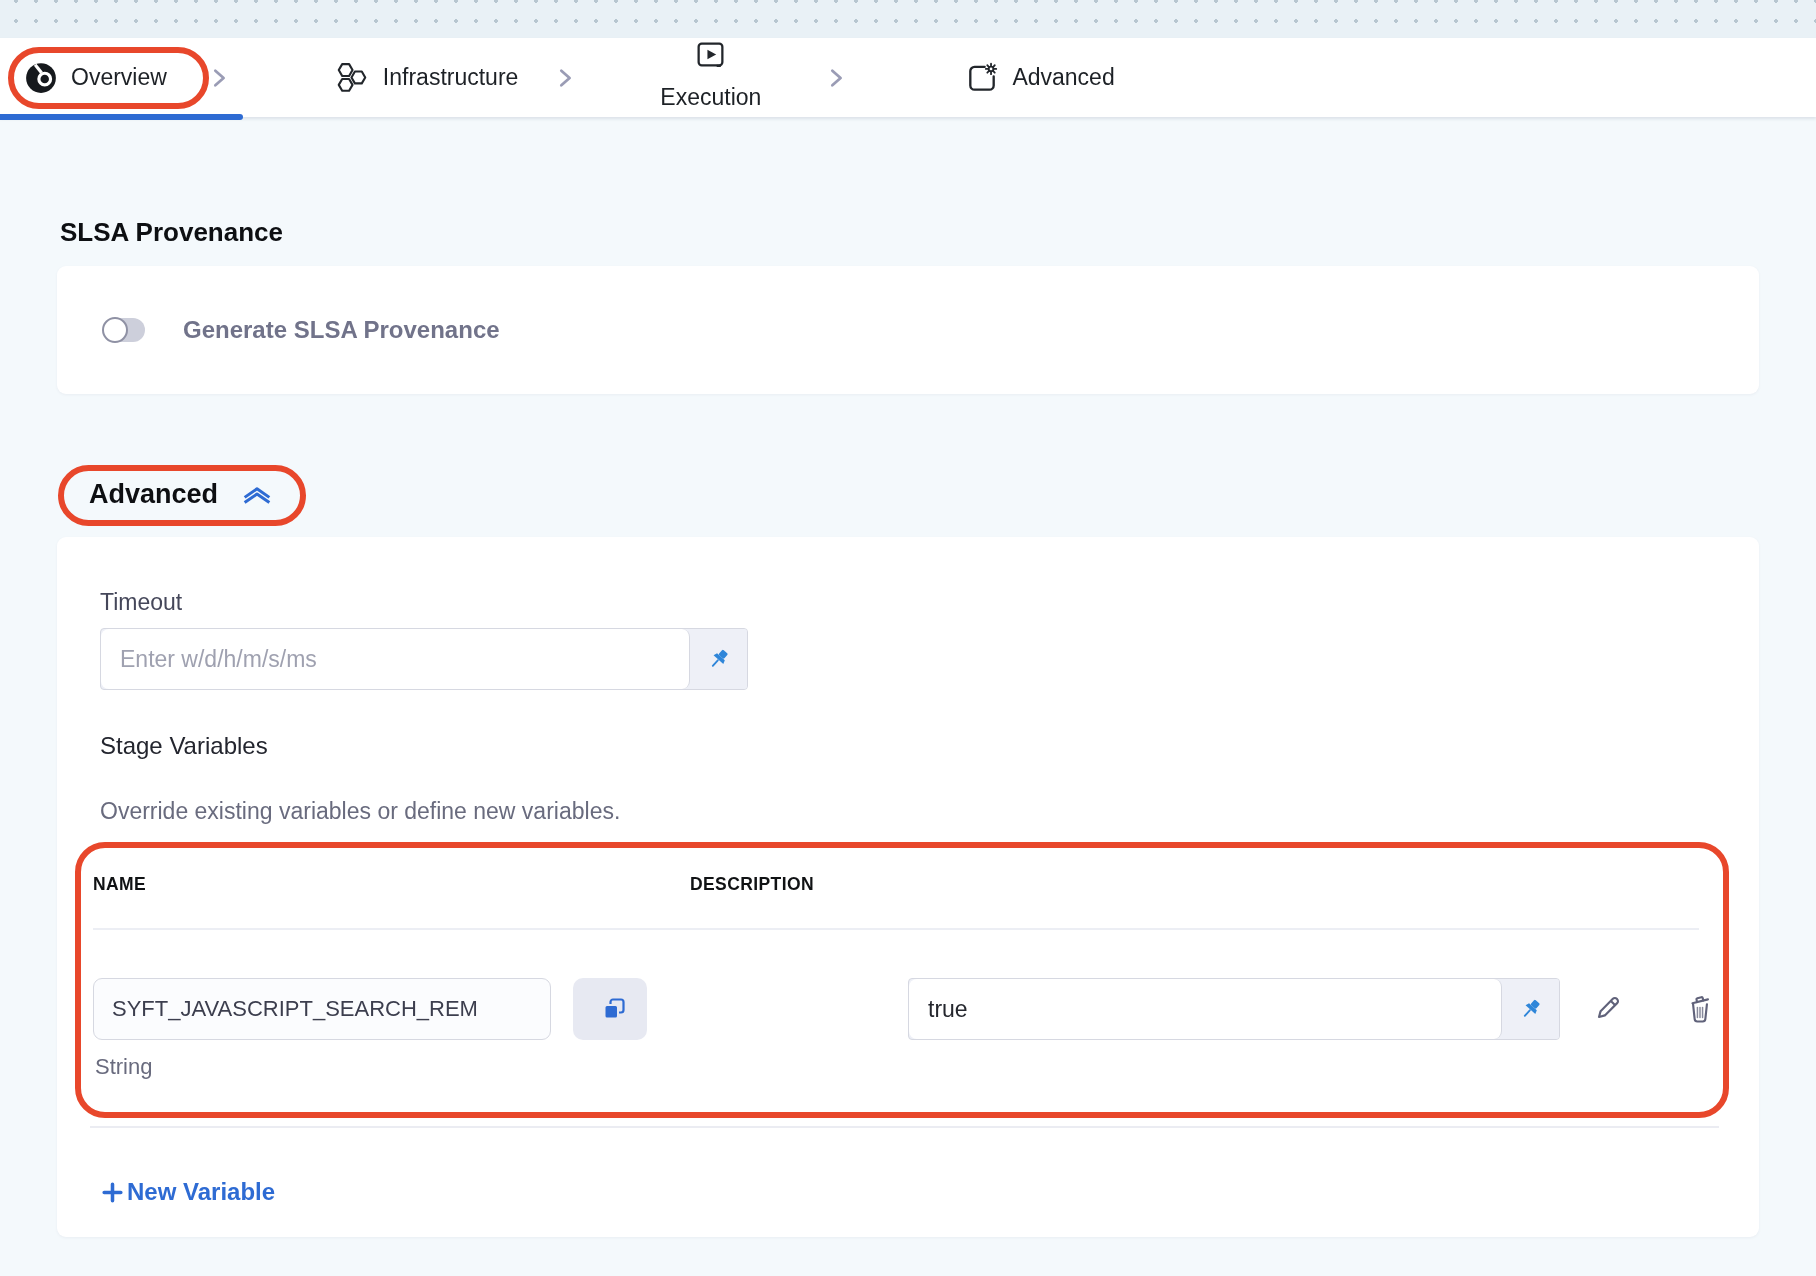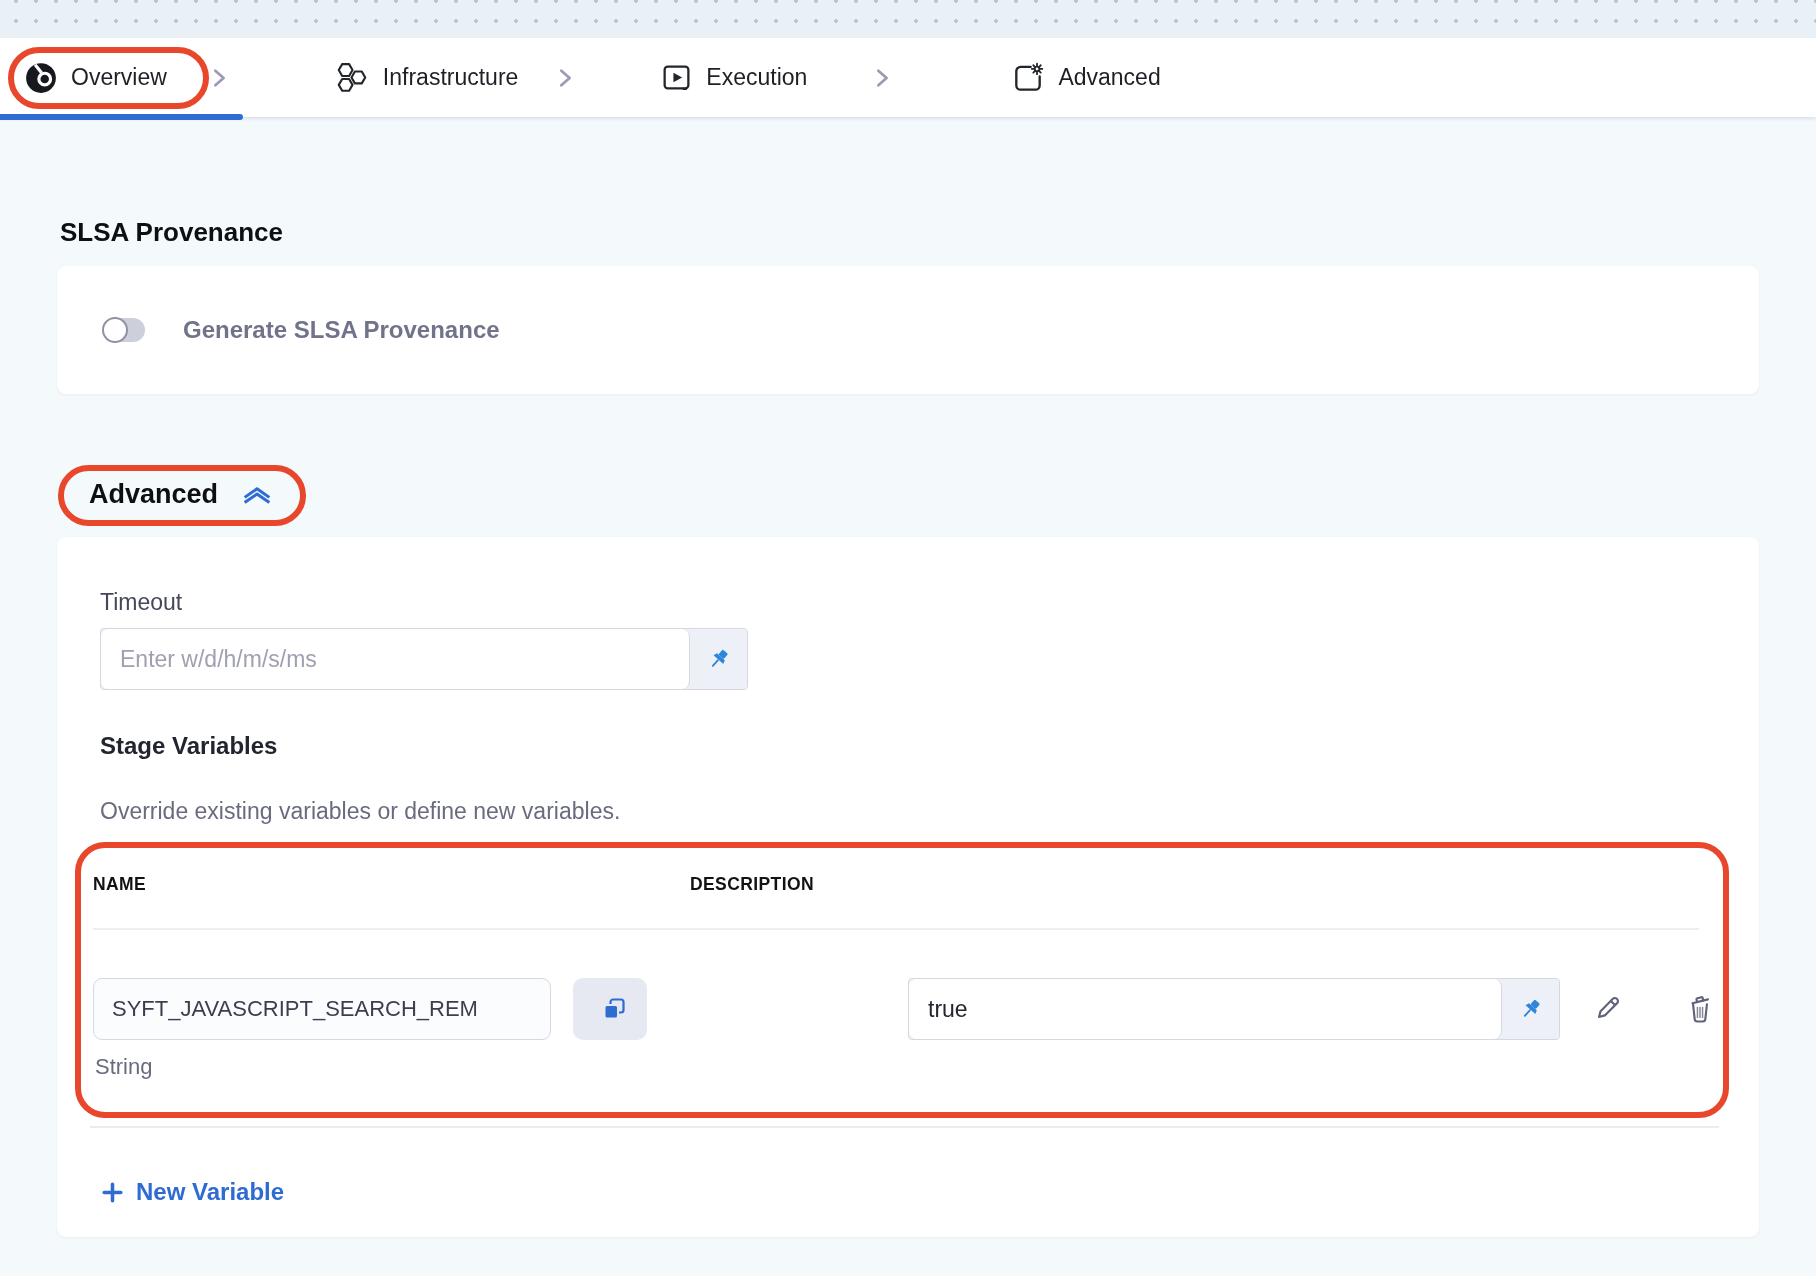--- a/index.html
+++ b/index.html
@@ -26,21 +26,21 @@
     background: #ffffff;
     display: flex;
     align-items: center;
     box-shadow: 0 2px 3px rgba(40,60,90,0.12);
     z-index: 2;
   }
   .tab { display: flex; align-items: center; gap: 13px; height: 100%; cursor: pointer; }
   .tab span { font-size: 23px; font-weight: 500; color: #1d2126; }
   .tab-overview       { padding: 0 41px 0 24px; }
   .tab-infrastructure { padding: 0 36px 0 104px; }
-  .tab-execution      { padding: 0 64px 0 84px; }
+  .tab-execution      { padding: 0 64px 0 84px; flex-direction: column; }
   .tab-advanced       { padding: 0 30px 0 118px; }
   .tab-underline {
     position: absolute; left: 0; bottom: -3px;
     width: 243px; height: 6px; background: #2e6bd3;
     border-radius: 0 3px 3px 0; z-index: 3;
   }
   .sep { flex: 0 0 auto; }
   
   .annotation-overview {
     position: absolute; left: 8px; top: 9px;
@@ -98,21 +98,21 @@
     width: 100%; border: none; outline: none;
     font-family: inherit; font-size: 23px; color: #25272e; background: transparent;
   }
   .input-inner input::placeholder { color: #9fa1b0; }
   .pin-btn {
     width: 57px; display: flex; align-items: center; justify-content: center;
     cursor: pointer; background: #eef0f7; border: none;
   }
   .timeout-group { width: 648px; }
   .value-group { width: 652px; flex: 0 0 auto; }
-  .vars-title { margin-top: 42px; font-size: 24px; font-weight: 700; color: #23252e; }
+  .vars-title { margin-top: 42px; font-size: 24px; font-weight: 400; color: #23252e; }
   .vars-desc { margin-top: 38px; font-size: 23px; color: #696b7e; }
   
   .var-table {
     margin: 17px -13px 0 -25px;
     border: 6px solid #e8472b; border-radius: 30px;
     padding: 26px 24px 32px 12px;
   }
   .tgrid { display: grid; grid-template-columns: 597px 218px 1fr; align-items: start; }
   .thead span {
     font-size: 17.5px; font-weight: 700; color: #101214; letter-spacing: 0.4px;
@@ -138,21 +138,21 @@
   .cell-value { display: flex; align-items: center; }
   .icon-btn {
     background: none; border: none; cursor: pointer;
     display: flex; align-items: center; justify-content: center;
   }
   .edit-btn { margin-left: 31px; }
   .del-btn { margin-left: 62px; }
   .row-divider { height: 2px; background: #ebecf2; margin: 8px -3px 0 -10px; }
   .new-var {
     margin-top: 50px; margin-left: 0;
-    display: inline-flex; align-items: center; gap: 11px;
+    display: inline-flex; align-items: center; gap: 2px;
     background: none; border: none; cursor: pointer;
   }
   .new-var span { font-size: 24px; font-weight: 700; color: #2e6bd3; }
 </style>
 </head>
 <body>
 
 <div>
 
   <div class="dot-strip"></div>

